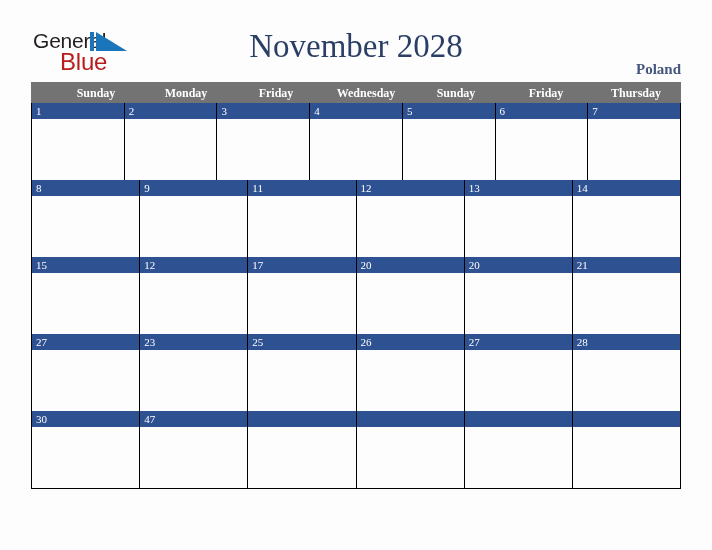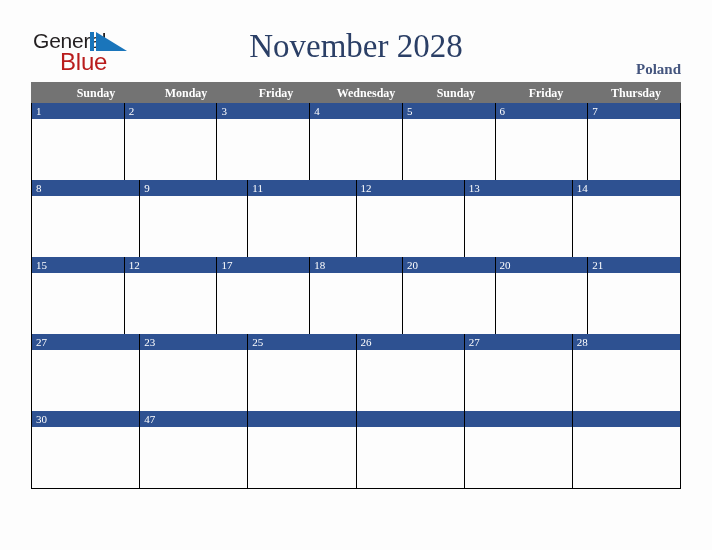--- a/index.html
+++ b/index.html
@@ -297,26 +297,20 @@
           <div class="day-body"></div>
         </div>
         <div class="day-cell">
           <div class="day-band">
               <span class="day-num">17</span>
             </div>
           <div class="day-body"></div>
         </div>
         <div class="day-cell">
           <div class="day-band">
-              <span class="day-num">18</span>
-            </div>
-          <div class="day-body"></div>
-        </div>
-        <div class="day-cell">
-          <div class="day-band">
               <span class="day-num">20</span>
             </div>
           <div class="day-body"></div>
         </div>
         <div class="day-cell">
           <div class="day-band">
               <span class="day-num">20</span>
             </div>
           <div class="day-body"></div>
         </div>

